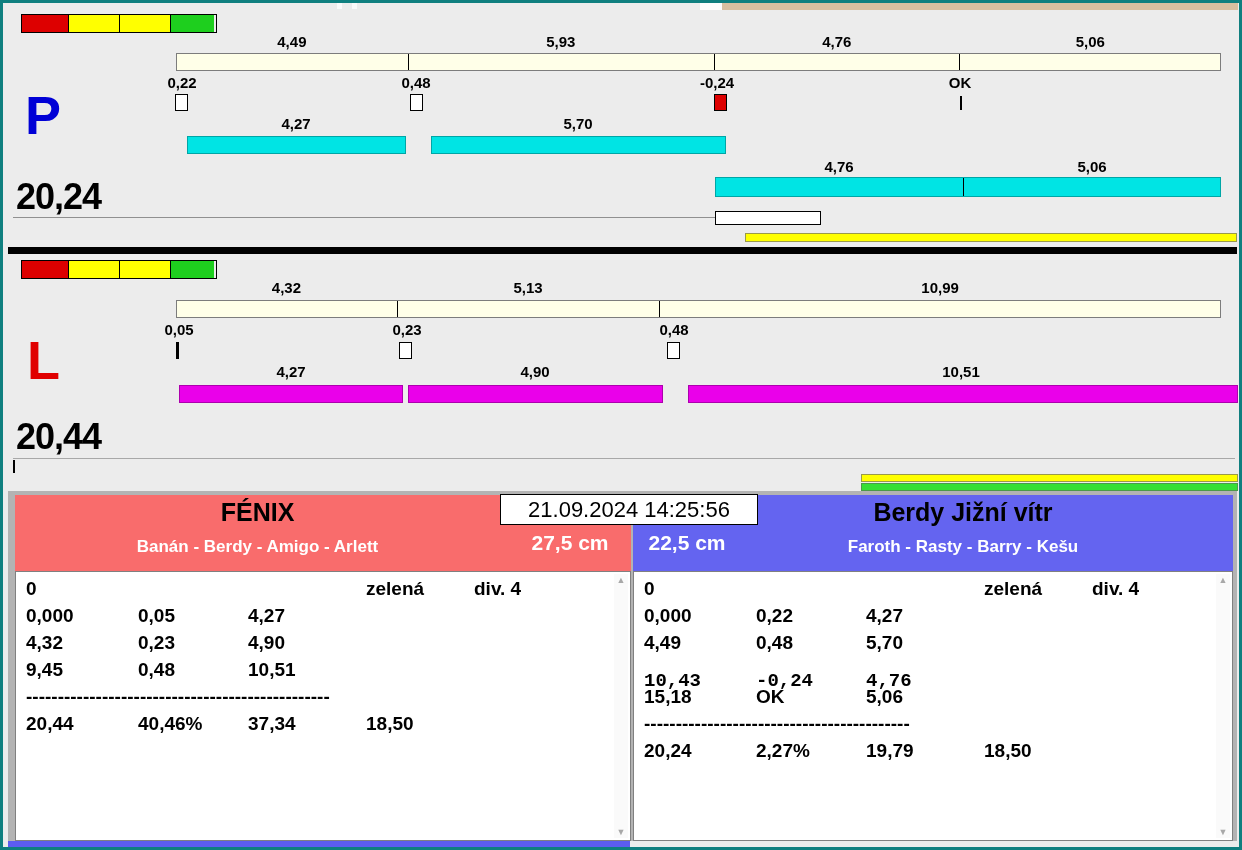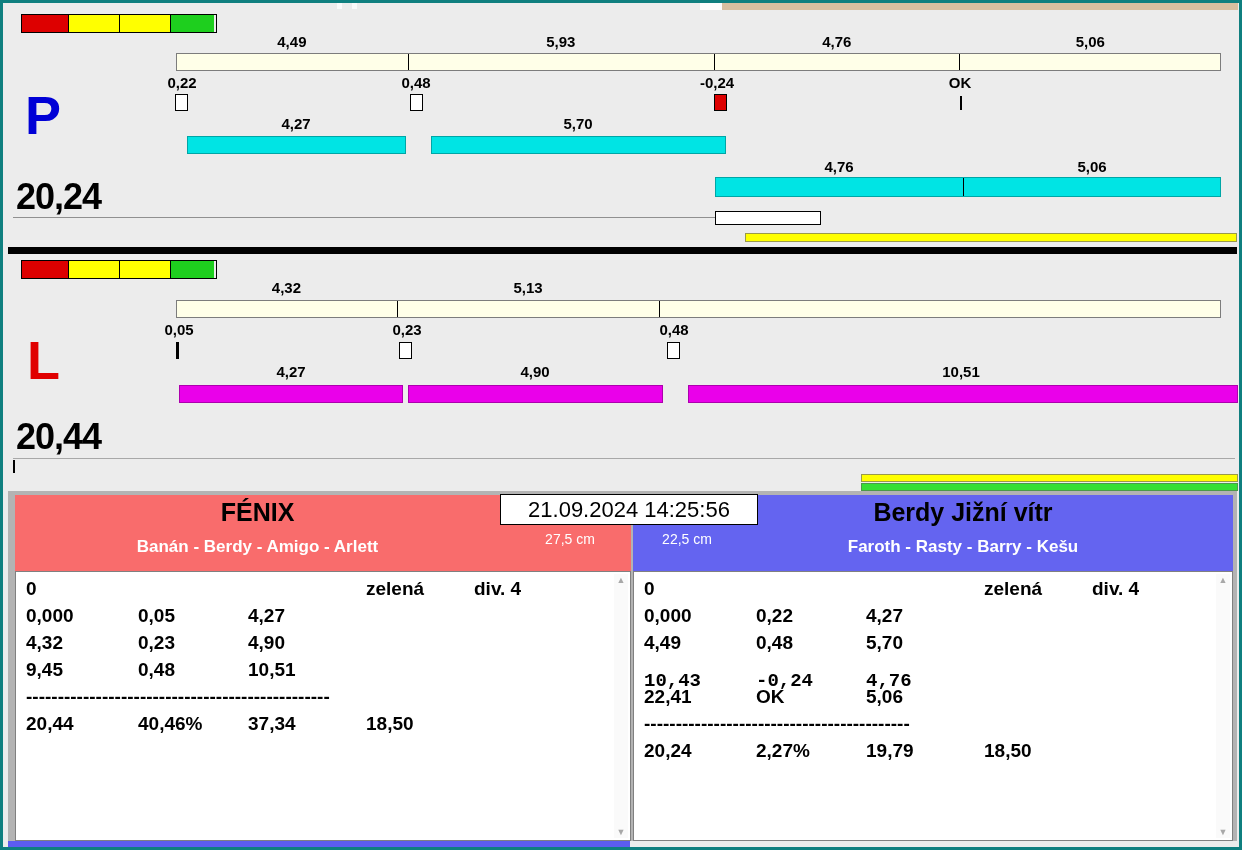--- a/index.html
+++ b/index.html
@@ -20,21 +20,21 @@
   .bigtotal{position:absolute;font-size:36px;font-weight:bold;color:#000;line-height:1;letter-spacing:-1px;}
   .hbar{position:absolute;box-sizing:border-box;}
   .cyan{background:#00e4e4;border:1px solid #00a6a6;}
   .mag{background:#ea00ea;border:1px solid #ad00ad;}
   .strip{position:absolute;display:flex;height:19px;border:1px solid #000;box-sizing:border-box;}
   .strip>div{height:100%;border-right:1px solid #000;box-sizing:border-box;}
   .strip>div:last-child{border-right:none;}
   .thinbar{position:absolute;border:1px solid #9a9a4a;box-sizing:border-box;}
   .team-title{position:absolute;font-size:25px;font-weight:bold;color:#000;text-align:center;white-space:nowrap;}
   .team-sub{position:absolute;font-size:17px;font-weight:bold;color:#fff;text-align:center;white-space:nowrap;}
-  .team-dist{position:absolute;font-size:14px;font-weight:normal;color:#fff;text-align:center;white-space:nowrap;}
+  .team-dist{position:absolute;font-size:21px;font-weight:bold;color:#fff;text-align:center;white-space:nowrap;}
   .textarea{position:absolute;background:#fff;border:1px solid #808080;box-sizing:border-box;}
   .trow{position:absolute;left:0;width:100%;height:27px;}
   .trow span{position:absolute;font-size:19px;font-weight:bold;color:#000;white-space:nowrap;}
   .c0{left:10px}.c1{left:122px}.c2{left:232px}.c3{left:350px}.c4{left:458px}
   .vscroll{position:absolute;top:2px;right:2px;bottom:2px;width:14px;background:#fafafa;}
   .sarr{position:absolute;left:0;width:100%;text-align:center;font-size:9px;color:#a8a8a8;line-height:12px;}
   .sarr.up{top:0;} .sarr.dn{bottom:0;}
   .datetime{position:absolute;background:#fff;border:1px solid #000;font-size:22px;color:#000;text-align:center;line-height:29px;box-sizing:border-box;}
 </style>
 </head>
@@ -101,20 +101,21 @@
   <div class="strip" style="left:18px;top:257px;width:196px;">
     <div style="width:47px;background:#dd0000;"></div>
     <div style="width:51px;background:#ffff00;"></div>
     <div style="width:51px;background:#ffff00;"></div>
     <div style="width:43px;background:#1ecf1e;"></div>
   </div>
 
   <div class="scale-labels" style="left:173px;top:276px;width:1045px;height:18px;">
     <div style="width:21.14%">4,32</div>
     <div style="width:25.10%">5,13</div>
+    <div style="width:53.76%">10,99</div>
   </div>
   <div class="scalebar" style="left:173px;top:297px;width:1045px;height:18px;">
     <div style="width:21.14%"></div>
       <div style="width:25.10%"></div>
       <div style="width:53.76%"></div>
   </div>
 
   <div class="clabel" style="left:176px;top:318px;">0,05</div>
   <div class="clabel" style="left:404px;top:318px;">0,23</div>
   <div class="clabel" style="left:671px;top:318px;">0,48</div>
@@ -206,21 +207,21 @@
       <span class="c0">4,49</span>
       <span class="c1">0,48</span>
       <span class="c2">5,70</span>
     </div>
     <div class="trow" style="top:98px;font-family:Liberation Mono, monospace;">
       <span class="c0">10,43</span>
       <span class="c1">-0,24</span>
       <span class="c2">4,76</span>
     </div>
     <div class="trow" style="top:114px;">
-      <span class="c0">22,41</span>
+      <span class="c0">15,18</span>
       <span class="c1">OK</span>
       <span class="c2">5,06</span>
     </div>
     <div class="trow" style="top:141px;">
       <span class="c0">------------------------------------------</span>
     </div>
     <div class="trow" style="top:168px;">
       <span class="c0">20,24</span>
       <span class="c1">2,27%</span>
       <span class="c2">19,79</span>

